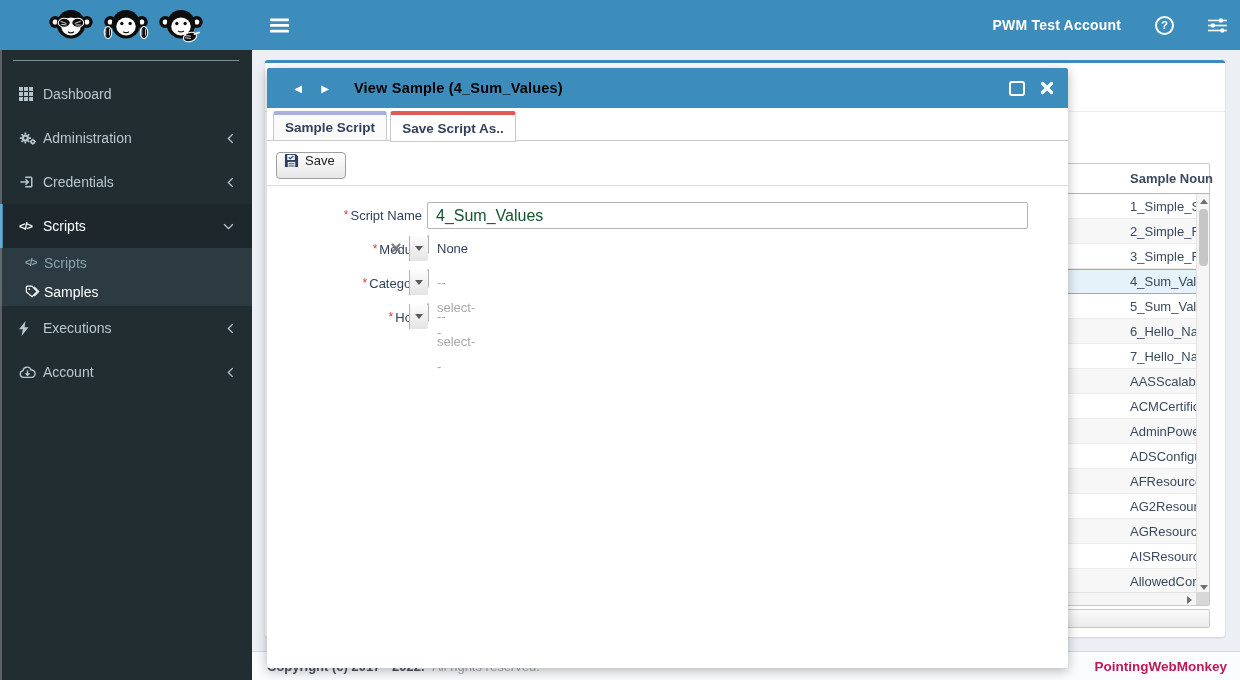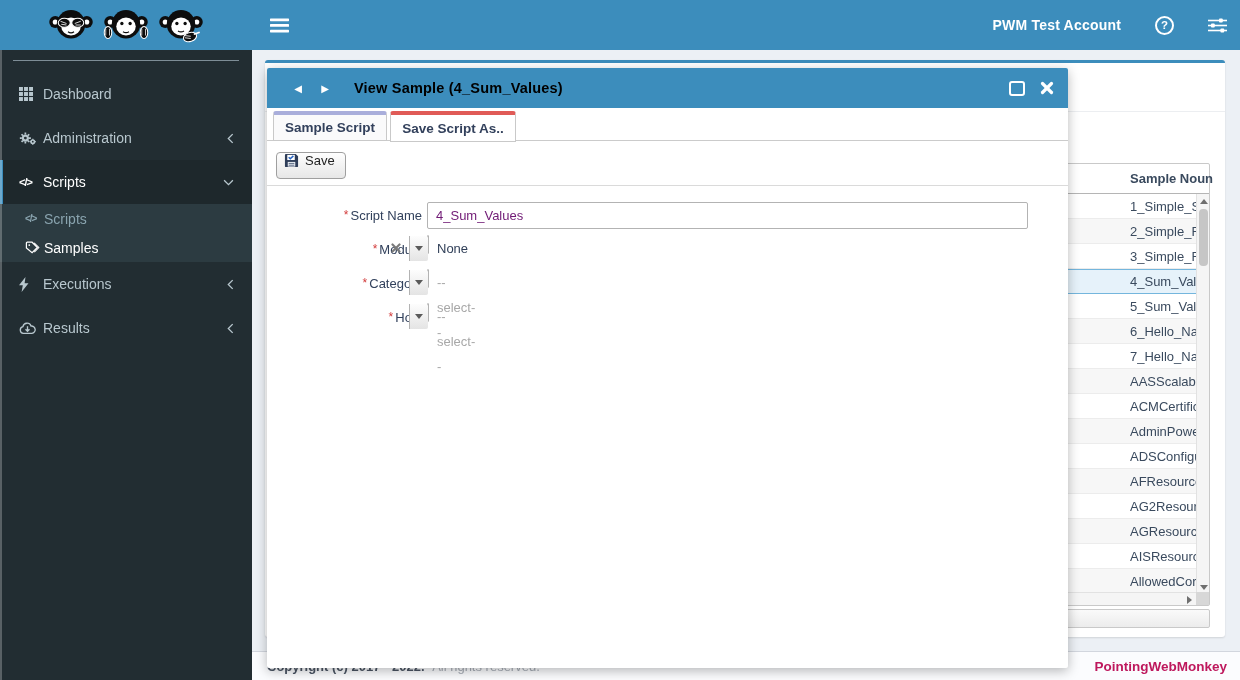--- a/index.html
+++ b/index.html
@@ -86,21 +86,21 @@
   
   .modal-toolbar { position:absolute; left:0; top:74px; right:0; height:44px; border-bottom:1px solid #dadada; }
   .save-button { position:absolute; left:9px; top:10px; height:27px; display:inline-flex; align-items:flex-start; gap:6px; padding:0 10px 0 7px; background:linear-gradient(#fefefe,#e7e7e7); border:1px solid #9f9f9f; border-radius:4px; font-size:13px; color:#222; cursor:pointer; }
 
   
   .modal-form { position:absolute; left:0; top:134px; right:0; }
   .form-row { display:flex; align-items:center; margin-bottom:7px; height:27px; }
   .form-label { width:160px; text-align:right; font-size:13px; color:#32415c; padding-right:5px; white-space:nowrap; }
   .req { color:#d23b3b; font-size:12px; vertical-align:top; margin-right:2px; }
   .field-wrap { position:relative; width:601px; height:27px; }
-  .text-input { width:100%; height:27px; border:1px solid #b3b3b3; border-radius:2px; padding:0 8px; font-size:13px; color:#701a75; font-family:inherit; background:#fff; }
+  .text-input { width:100%; height:27px; border:1px solid #b3b3b3; border-radius:2px; padding:0 8px; font-size:16px; color:#14532d; font-family:inherit; background:#fff; }
   .combo { position:relative; width:100%; height:27px; border:1px solid #b3b3b3; border-radius:3px; background:#fff; }
   .combo.shaded { background:linear-gradient(#fff,#f1f1f1); }
   .combo-value { position:absolute; left:9px; top:0; line-height:25px; font-size:13px; color:#2f3e57; }
   .combo-value.placeholder { color:#a8a8a8; }
   .combo-clear { position:absolute; right:27px; top:7px; cursor:pointer; display:flex; }
   .combo-arrow-btn { position:absolute; right:0; top:0; width:19px; height:25px; border-left:1px solid #b3b3b3; background:linear-gradient(#fdfdfd,#e4e4e4); border-radius:0 2px 2px 0; display:flex; align-items:center; justify-content:center; cursor:pointer; }
   .combo-arrow-btn .tri-down { border-left-width:4px; border-right-width:4px; border-top-width:5px; border-top-color:#5a5a5a; }
 </style>
 </head>
 <body>
@@ -209,20 +209,34 @@
               </g>
             </svg>
         </span>
         <span>Administration</span>
         <span class="menu-chevron">
           <svg width="7" height="11" viewBox="0 0 8 12" fill="none" stroke="currentColor" stroke-width="1.5">
               <path d="M6.5 1 1.5 6l5 5"></path>
             </svg>
         </span>
       </div>
+      <div class="menu-item">
+        <span class="mi-icon">
+          <svg width="15" height="14" viewBox="0 0 16 16" fill="none" stroke="currentColor" stroke-width="1.7">
+              <path d="M6.5 2.5H13a1 1 0 0 1 1 1v9a1 1 0 0 1-1 1H6.5"></path>
+              <path d="M1 8h8.5M6.8 4.8 10 8l-3.2 3.2"></path>
+            </svg>
+        </span>
+        <span>Credentials</span>
+        <span class="menu-chevron">
+          <svg width="7" height="11" viewBox="0 0 8 12" fill="none" stroke="currentColor" stroke-width="1.5">
+              <path d="M6.5 1 1.5 6l5 5"></path>
+            </svg>
+        </span>
+      </div>
       <div class="menu-item active">
         <span class="mi-icon code-glyph">&lt;/&gt;</span>
         <span>Scripts</span>
         <span class="menu-chevron">
           <svg width="11" height="7" viewBox="0 0 12 8" fill="none" stroke="currentColor" stroke-width="1.5">
               <path d="M1 1.5l5 5 5-5"></path>
             </svg>
         </span>
       </div>
       <div class="submenu">
@@ -254,21 +268,21 @@
             </svg>
         </span>
       </div>
       <div class="menu-item">
         <span class="mi-icon">
           <svg width="17" height="14" viewBox="0 0 18 14" fill="none" stroke="currentColor" stroke-width="1.4">
               <path d="M4.6 12.7a3.6 3.6 0 0 1-.4-7.1 4.4 4.4 0 0 1 8.5-.7 3.3 3.3 0 0 1 1 7.8z"></path>
               <path d="M9 5.2v5M6.9 8.3 9 10.5l2.1-2.2"></path>
             </svg>
         </span>
-        <span>Results</span>
+        <span>Account</span>
         <span class="menu-chevron">
           <svg width="7" height="11" viewBox="0 0 8 12" fill="none" stroke="currentColor" stroke-width="1.5">
               <path d="M6.5 1 1.5 6l5 5"></path>
             </svg>
         </span>
       </div>
     </nav>
   </aside>
 
   <section class="content-box">

